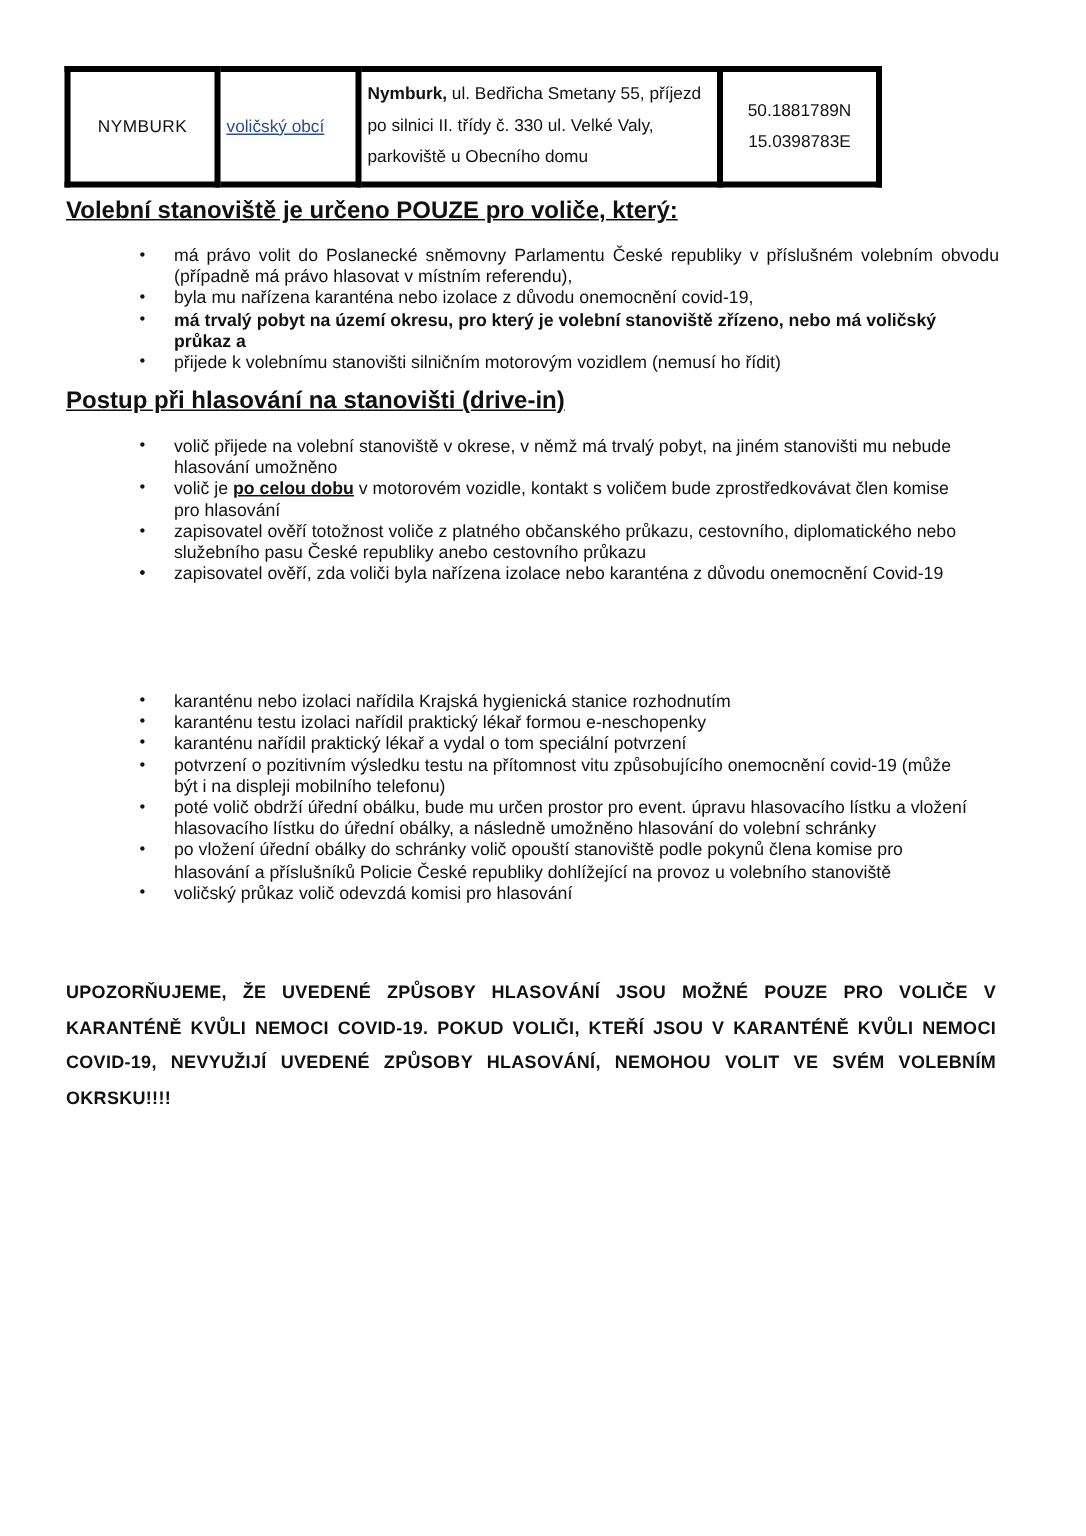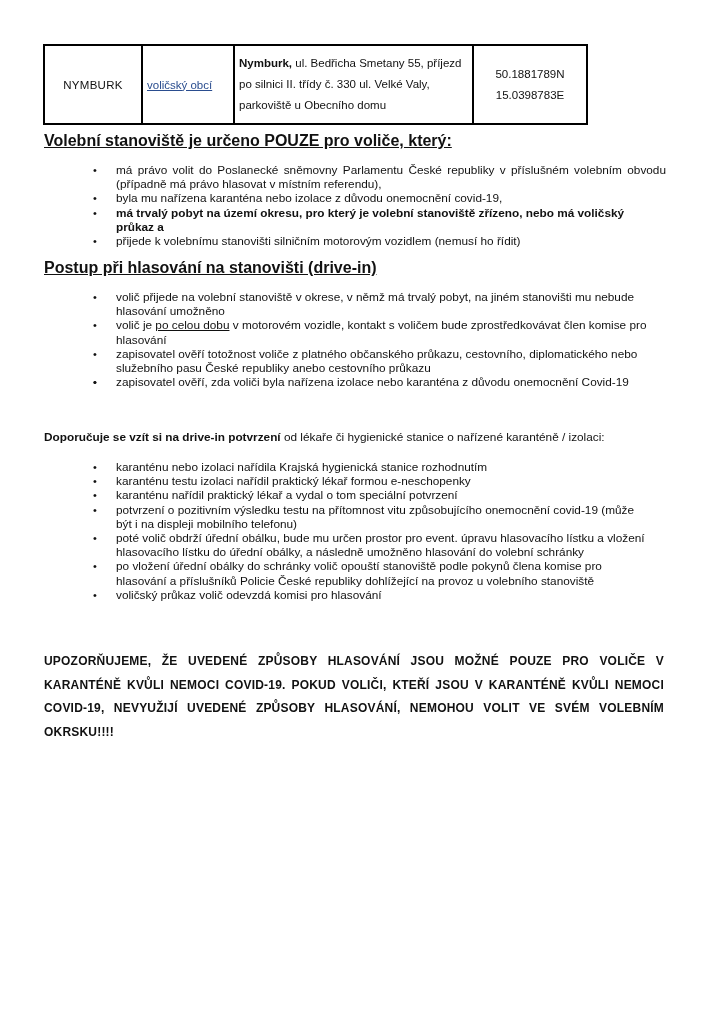--- a/index.html
+++ b/index.html
@@ -7,21 +7,21 @@
       width: 724px; height: 1024px; position: relative; overflow: hidden;
       font-family: "Liberation Sans", sans-serif; color: #111111;
     }
     .page { position: absolute; left: 0; top: 0; width: 724px; height: 1024px; }
 
     table.station {
       position: absolute; left: 43px; top: 44px; width: 545px; height: 81px;
       border-collapse: collapse; font-size: 11.5px;
     }
     table.station td {
-      border: 2px solid #000000; vertical-align: middle; padding: 0 4px; margin-top: 33px;
+      border: 4px solid #000000; vertical-align: middle; padding: 0 4px; margin-top: 33px;
     }
     td.c-town { width: 88px; font-weight: normal; letter-spacing: 0.3px; text-align: center; }
     td.c-link { width: 82px; }
     td.c-link a { color: #2a4d8f; text-decoration: underline; }
     td.c-addr { width: 229px; line-height: 21px; padding: 0 2px; }
     td.c-addr b { font-weight: bold; }
     td.c-gps { text-align: center; line-height: 21px; }
 
     .heading {
       position: absolute; left: 44px; font-size: 16px; font-weight: bold;
@@ -32,21 +32,21 @@
 
     ul.blist {
       position: absolute; left: 88px; width: 578px; margin: 0; padding: 0;
       list-style: none; font-size: 11.8px; line-height: 14.2px;
     }
     ul.blist li { position: relative; padding-left: 28px; }
     ul.blist li .bullet {
       position: absolute; left: 5px; top: 0; font-size: 11px;
     }
     ul.blist.justify li .txt { text-align: justify; display: block; }
-    .u { text-decoration: underline; }
+    .u { text-decoration: underline; font-weight: bold; }
 
     .warning {
       position: absolute; left: 44px; top: 650px; width: 620px;
       font-size: 12px; font-weight: bold; line-height: 23.5px;
       text-align: justify; letter-spacing: 0.2px;
     }
   </style>
 </head>
 <body>
 
@@ -94,23 +94,20 @@
   <div class="heading" style="top:259px;text-align:center;">Postup při hlasování na stanovišti (drive-in)</div>
 
   <ul class="blist" style="top:290px; width:560px;">
     <li><span class="bullet">•</span><span>volič přijede na volební stanoviště v okrese, v němž má trvalý pobyt, na jiném stanovišti mu nebude hlasování umožněno</span></li>
     <li><span class="bullet">•</span><span>volič je </span><span class="u">po celou dobu</span><span> v motorovém vozidle, kontakt s voličem bude zprostředkovávat člen komise pro hlasování</span></li>
     <li><span class="bullet">•</span><span>zapisovatel ověří totožnost voliče z platného občanského průkazu, cestovního, diplomatického nebo služebního pasu České republiky anebo cestovního průkazu</span></li>
     <li><span class="bullet">•</span></li>
     <li><span class="bullet">•</span><span>zapisovatel ověří, zda voliči byla nařízena izolace nebo karanténa z důvodu onemocnění Covid-19</span></li>
   </ul>
 
-  <div class="para" style="top:430px;">
-    <b>Doporučuje se vzít si na drive-in potvrzení</b><span> od lékaře či hygienické stanice o nařízené karanténě / izolaci:</span>
-  </div>
 
   <ul class="blist" style="top:460px; width:565px;">
     <li><span class="bullet">•</span><span>karanténu nebo izolaci nařídila Krajská hygienická stanice rozhodnutím</span></li>
     <li><span class="bullet">•</span><span>karanténu testu izolaci nařídil praktický lékař formou e-neschopenky</span></li>
     <li><span class="bullet">•</span><span>karanténu nařídil praktický lékař a vydal o tom speciální potvrzení</span></li>
     <li><span class="bullet">•</span><span>potvrzení o pozitivním výsledku testu na přítomnost vitu způsobujícího onemocnění covid-19 (může být i na displeji mobilního telefonu)</span></li>
     <li><span class="bullet">•</span><span>poté volič obdrží úřední obálku, bude mu určen prostor pro event. úpravu hlasovacího lístku a vložení hlasovacího lístku do úřední obálky, a následně umožněno hlasování do volební schránky</span></li>
     <li><span class="bullet">•</span><span>po vložení úřední obálky do schránky volič opouští stanoviště podle pokynů člena komise pro hlasování a příslušníků Policie České republiky dohlížející na provoz u volebního stanoviště</span></li>
     <li><span class="bullet">•</span><span>voličský průkaz volič odevzdá komisi pro hlasování</span></li>
   </ul>

